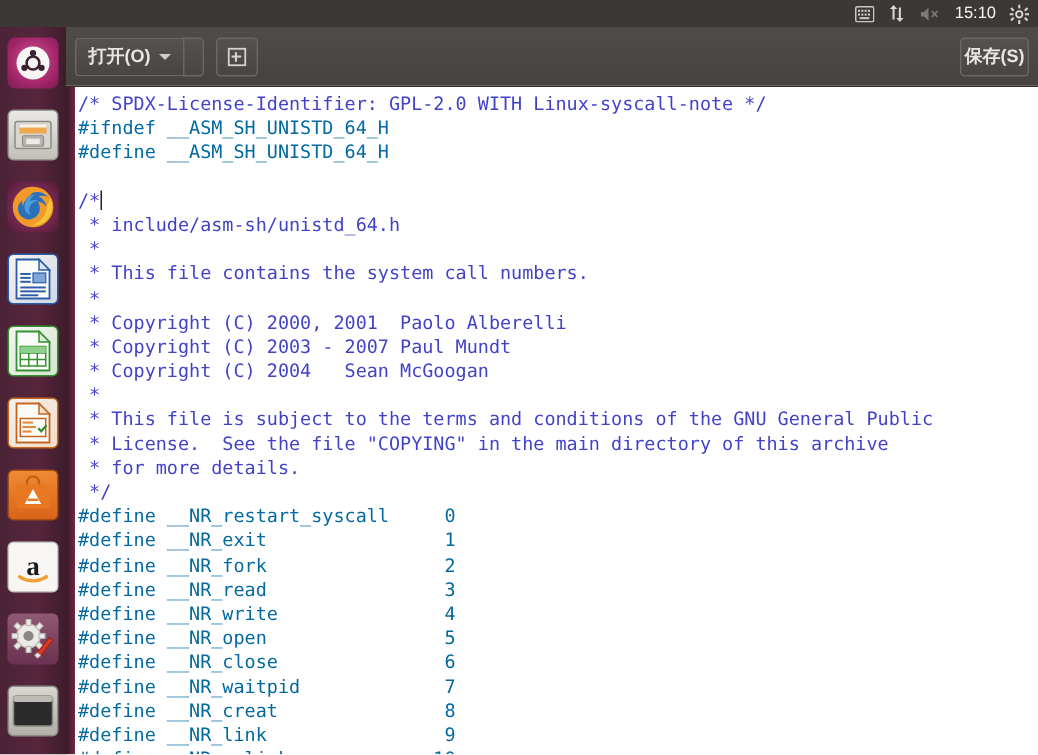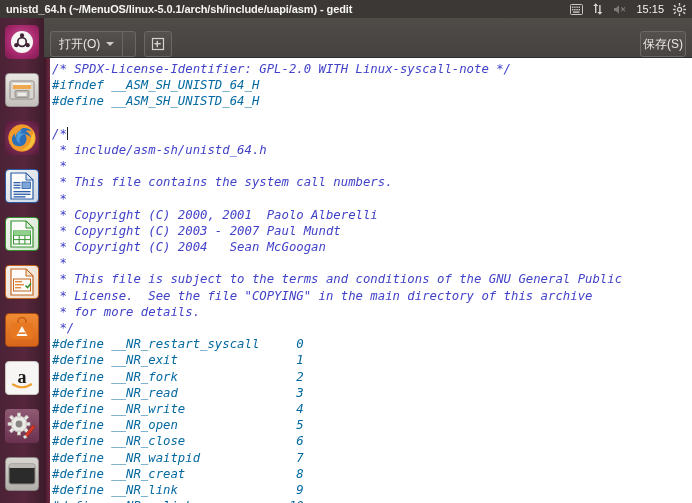--- a/index.html
+++ b/index.html
@@ -72,23 +72,24 @@
     position:absolute; left:44px; top:18px;
     width:648px; height:485px;
     display:flex; flex-direction:column;
     z-index:10;
   }
   #headerbar {
     height:40px;
     background:#4a4744;
     background:linear-gradient(to bottom,#4f4c48,#454240);
     border-bottom:1px solid #2e2c2a;
-    display:flex; align-items:flex-end;
+    display:flex; align-items:center;
     padding:0 6px;
     flex:0 0 40px;
+    font-weight:bold;
   }
   .hb-btn {
     height:26px;
     border:1px solid #6b6764;
     border-radius:3px;
     background:linear-gradient(to bottom,#55514e,#484542);
     color:#e8e6e3;
     font-size:12px;
     display:flex; align-items:center; justify-content:center;
     padding:0 8px;
@@ -112,21 +113,20 @@
   }
   #new-tab-button { margin-left:8px; width:28px; padding:0; }
   #save-button { margin-left:auto; padding:0 2px; }
 
   #editor {
     flex:1 1 auto;
     position:relative;
     background:#ffffff;
     overflow:hidden;
     display:flex;
-    font-style:italic;
   }
   #gutter {
     width:6px;
     background:#5a1f36;
     background:linear-gradient(to right,#3b1526,#6d2a42);
     flex:0 0 6px;
   }
   #code {
     flex:1 1 auto;
     position:relative;
@@ -148,21 +148,20 @@
     vertical-align:-2px;
     margin-left:0px;
   }
 </style>
 </head>
 <body>
 
 <div id="screen">
 
   <div id="top-panel">
-    <div id="window-title">unistd_64.h (~/MenuOS/linux-5.0.1/arch/sh/include/uapi/asm) - gedit</div>
 
     <div id="indicators">
       <span class="ind">
         <svg width="13" height="11" viewBox="0 0 13 11">
           <rect x="0.5" y="0.5" width="12" height="10" rx="1" fill="none" stroke="#d8d5d1" stroke-width="1"></rect>
           <g fill="#d8d5d1">
             <rect x="2" y="2.5" width="1.4" height="1.4"></rect>
               <rect x="4.2" y="2.5" width="1.4" height="1.4"></rect>
             <rect x="6.4" y="2.5" width="1.4" height="1.4"></rect>
               <rect x="8.6" y="2.5" width="1.4" height="1.4"></rect>
@@ -187,21 +186,21 @@
       <span class="ind ind-dim">
         <svg width="14" height="11" viewBox="0 0 14 11">
           <path d="M1 4 L3 4 L6 1.2 L6 9.8 L3 7 L1 7 Z" fill="#cdc9c5"></path>
           <g stroke="#cdc9c5" stroke-width="1.1">
             <line x1="8.2" y1="3.4" x2="12" y2="7.2"></line>
             <line x1="12" y1="3.4" x2="8.2" y2="7.2"></line>
           </g>
         </svg>
       </span>
 
-      <span id="clock">15:15</span>
+      <span id="clock">15:10</span>
 
       <span class="ind">
         <svg width="13" height="13" viewBox="0 0 13 13">
           <g fill="#e6e3df">
             <circle cx="6.5" cy="6.5" r="2.1" fill="none" stroke="#e6e3df" stroke-width="1.3"></circle>
             <rect x="5.8" y="0" width="1.4" height="2.6"></rect>
               <rect x="5.8" y="10.4" width="1.4" height="2.6"></rect>
             <rect x="0" y="5.8" width="2.6" height="1.4"></rect>
               <rect x="10.4" y="5.8" width="2.6" height="1.4"></rect>
             <rect x="1.2" y="1.9" width="1.4" height="2.6" transform="rotate(-45 1.9 3.2)"></rect>

